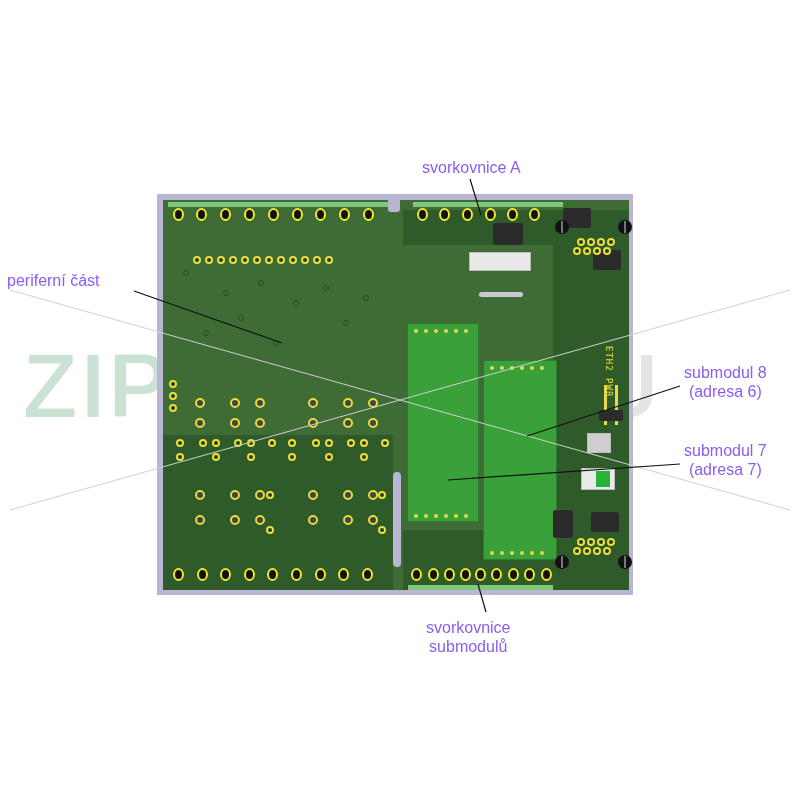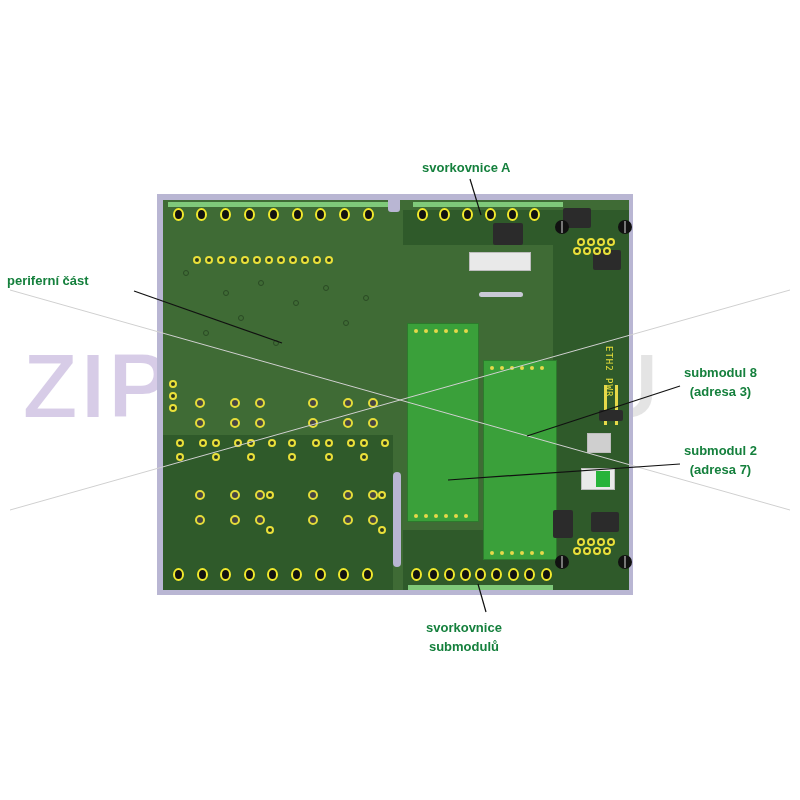--- a/index.html
+++ b/index.html
@@ -1,20 +1,20 @@
 <!DOCTYPE html>
 <html><head>
 <meta charset="utf-8">
 <style>
   html, body { margin: 0; padding: 0; }
   body { width: 800px; height: 800px; background: #ffffff; position: relative; overflow: hidden;
          font-family: "Liberation Sans", sans-serif; }
   .abs { position: absolute; }
-  .label { position: absolute; font-family: "Liberation Sans", sans-serif; font-size: 13px; font-weight: bold;
-           color: #15803d; line-height: 19px; white-space: nowrap; }
+  .label { position: absolute; font-family: "Liberation Sans", sans-serif; font-size: 16px; font-weight: normal;
+           color: #8b5cf6; line-height: 19px; white-space: nowrap; }
   .label.right { text-align: center; }
   .frame { position: absolute; left: 157px; top: 194px; width: 476px; height: 401px; background: #b9b6d3; }
   .board { position: absolute; left: 163px; top: 200px; width: 466px; height: 390px; background: #3f6b35; }
   .board-dark { position: absolute; background: #2f5a2a; }
   .edge-strip { position: absolute; background: #7fc97a; height: 5px; }
   .pad-big { position: absolute; width: 11px; height: 13px; border-radius: 50%; background: #111;
              border: 2px solid #f2ea2d; box-sizing: border-box; }
   .pad-small { position: absolute; width: 8px; height: 8px; border-radius: 50%; background: #2b3a1e;
                border: 2px solid #e9e03a; box-sizing: border-box; }
   .pad-med { position: absolute; width: 10px; height: 10px; border-radius: 50%; background: #444;
@@ -22,21 +22,21 @@
   .via { position: absolute; width: 6px; height: 6px; border-radius: 50%; border: 1px solid #2a4a24; box-sizing: border-box; }
   .module { position: absolute; background: #3aa03a; border: 1px solid #2c7a2c; }
   .module .pin { position: absolute; width: 4px; height: 4px; border-radius: 50%; background: #e6d94a; }
   .chip { position: absolute; background: #2b2b2b; border-radius: 2px; }
   .connector { position: absolute; background: #e9e9e9; border: 1px solid #bdbdbd; }
   .slot { position: absolute; background: #b9b6d3; border-radius: 4px; }
   .mount { position: absolute; width: 14px; height: 14px; border-radius: 50%; background: #111; }
   .mount::after { content: ""; position: absolute; left: 6px; top: 1px; width: 2px; height: 12px; background: #777; }
   .watermark { position: absolute; font-family: "Liberation Sans", sans-serif; font-weight: bold; font-size: 92px;
                letter-spacing: 2px; line-height: 92px; opacity: 0.22; color: #8a8a8a; -webkit-text-stroke: 2px #ffffff; }
-  .watermark .hl { color: #4c1d95; opacity: 1; }
+  .watermark .hl { color: #15803d; opacity: 1; }
   .vtext { position: absolute; color: #e9e03a; font-family: "DejaVu Sans Mono", monospace; font-size: 9px;
            writing-mode: vertical-rl; letter-spacing: 1px; }
   .pin-header { position: absolute; width: 3px; background: #e6d94a; }
   svg.lines { position: absolute; left: 0; top: 0; }
 </style>
 </head>
 <body>
 
 <div class="watermark" style="left:22px; top:340px;">
   <span class="hl">ZIP</span><span>STORE.RU</span>
@@ -250,22 +250,22 @@
   <line x1="680" y1="386" x2="527" y2="436" stroke="#111" stroke-width="1.2"></line>
   <line x1="680" y1="464" x2="448" y2="480" stroke="#111" stroke-width="1.2"></line>
   <line x1="478" y1="584" x2="486" y2="612" stroke="#111" stroke-width="1.2"></line>
 </svg>
 
 <div class="label" style="left:422px; top:158px;">svorkovnice A</div>
 <div class="label" style="left:7px; top:271px;">periferní část</div>
 
 <div class="label right" style="left:684px; top:363px;">
   <div>submodul 8</div>
-  <div>(adresa 3)</div>
+  <div>(adresa 6)</div>
 </div>
 <div class="label right" style="left:684px; top:441px;">
-  <div>submodul 2</div>
+  <div>submodul 7</div>
   <div>(adresa 7)</div>
 </div>
 <div class="label right" style="left:426px; top:618px;">
   <div>svorkovnice</div>
   <div>submodulů</div>
 </div>
 
 </body></html>

